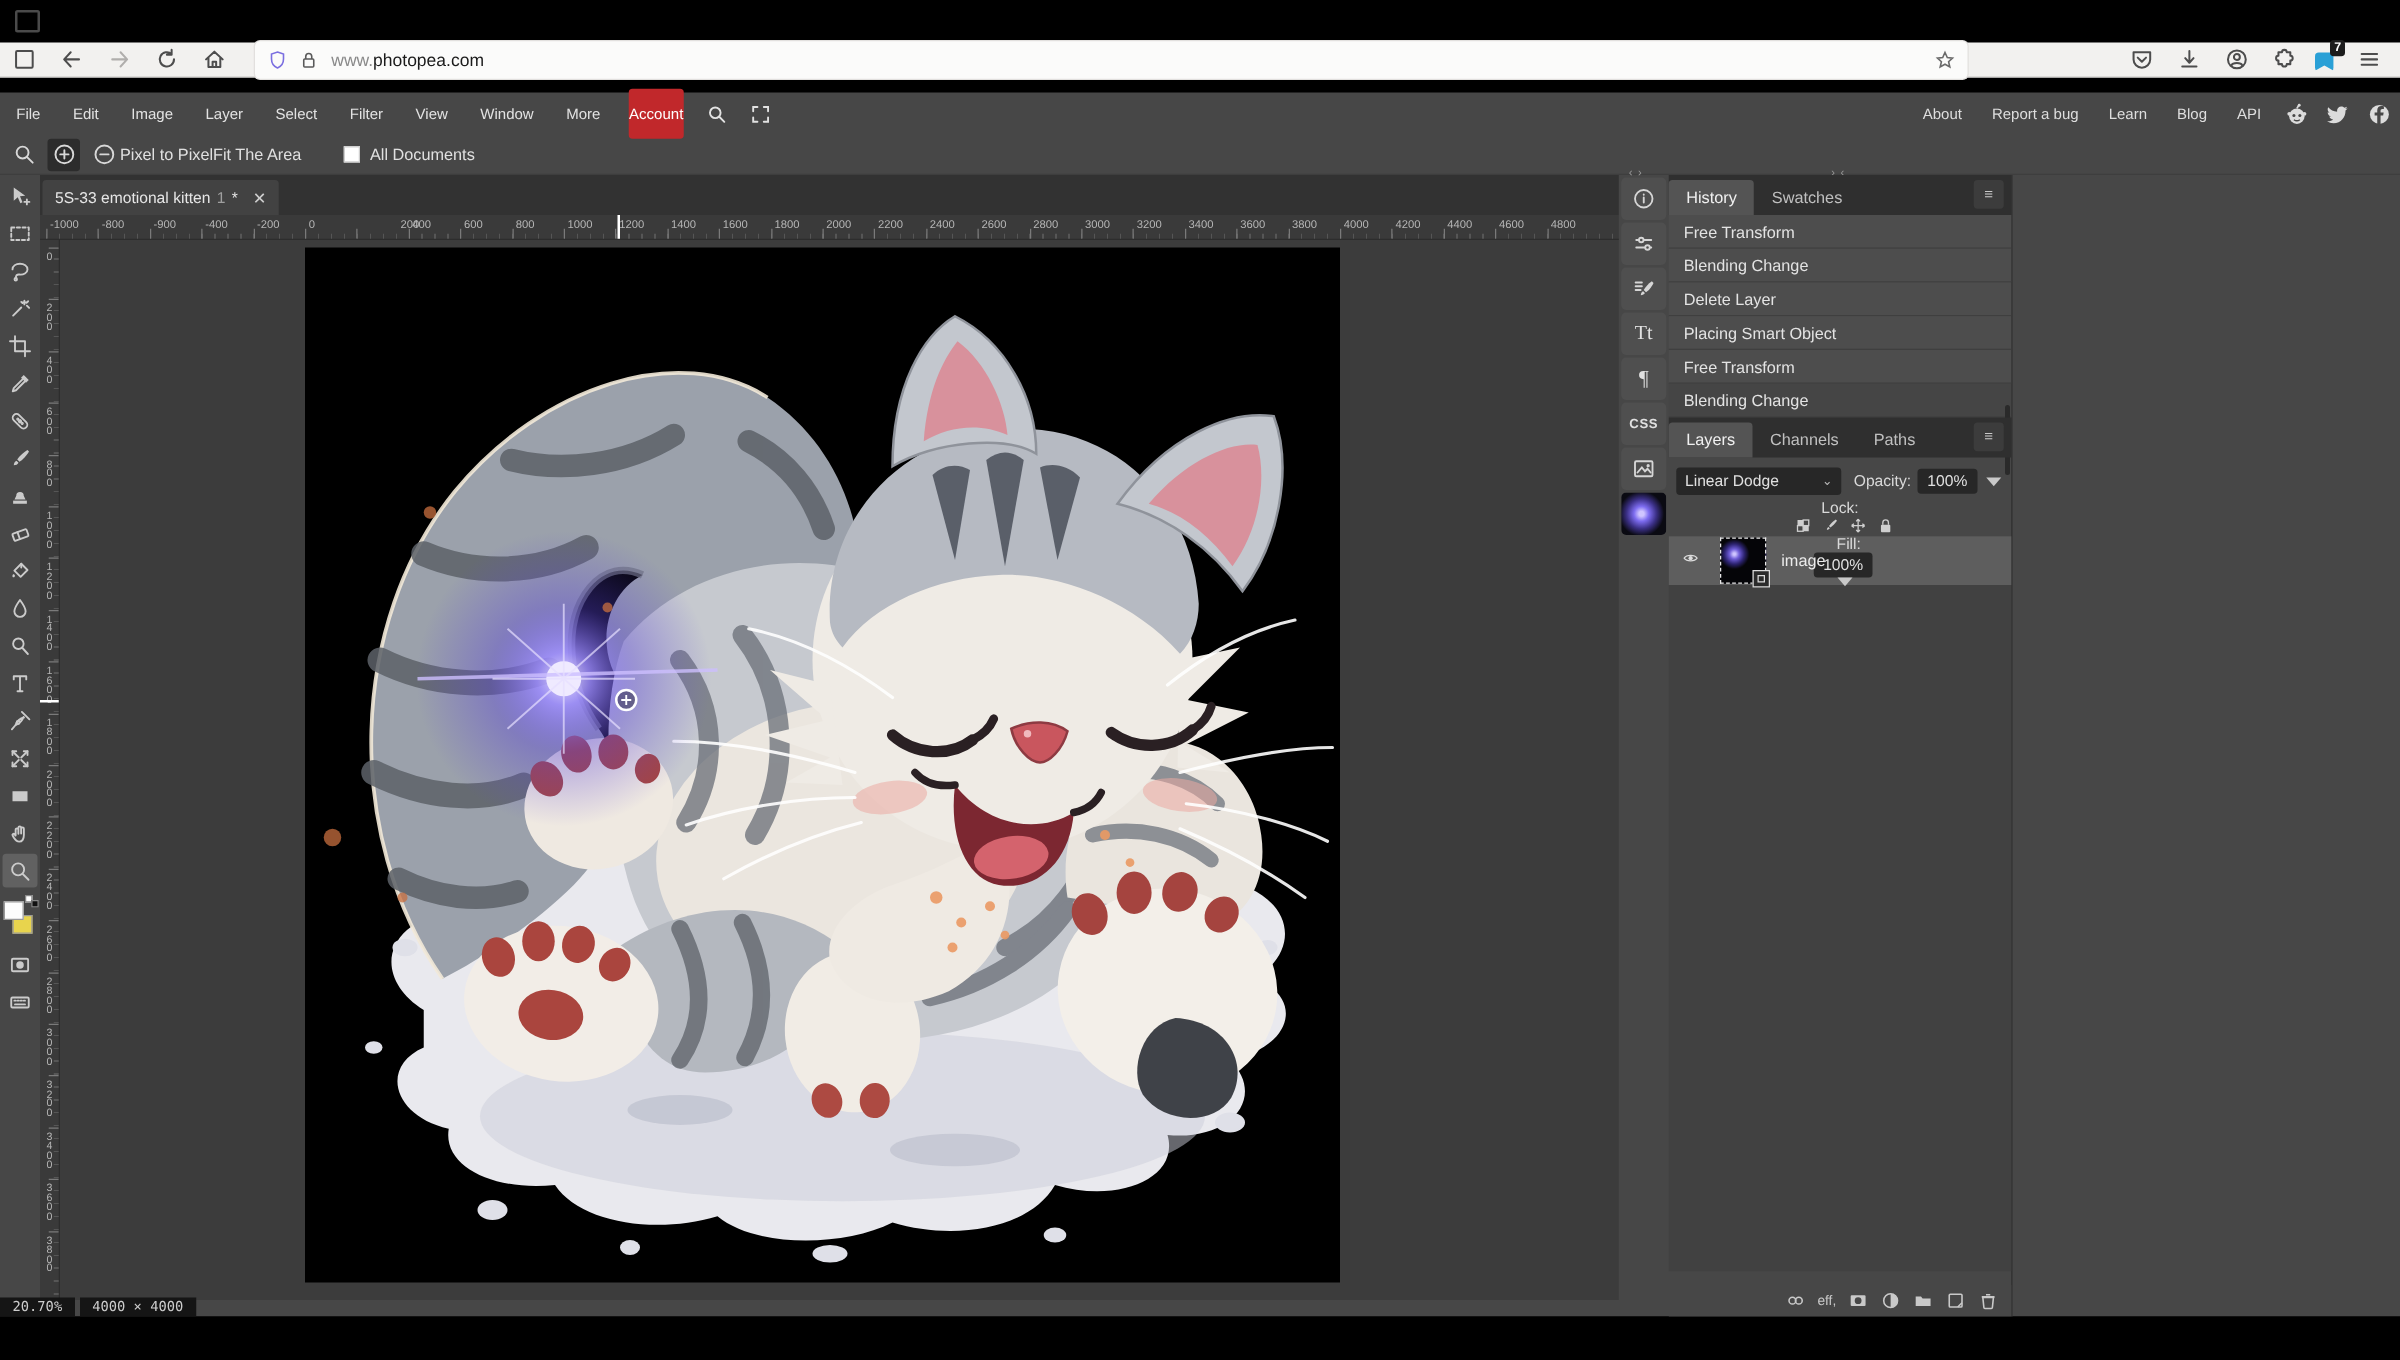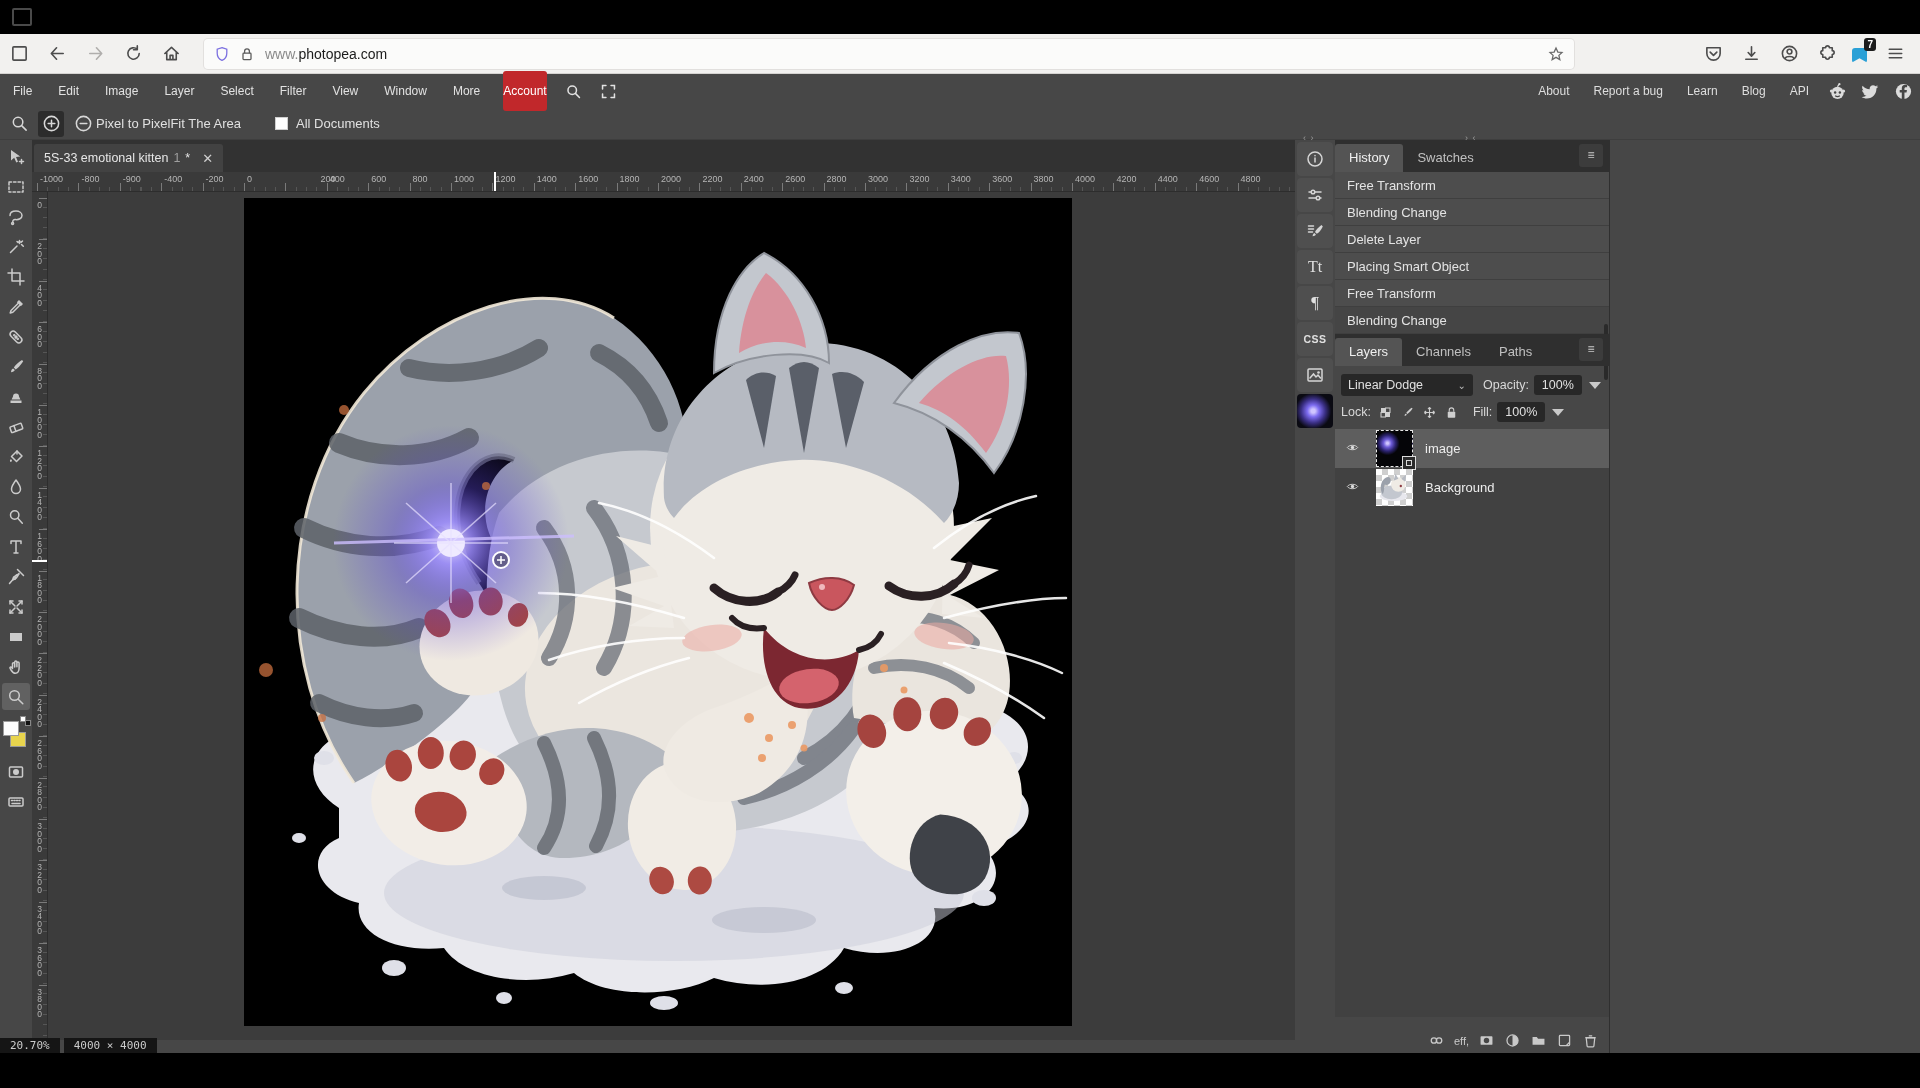--- a/index.html
+++ b/index.html
@@ -2,21 +2,21 @@
 <html><head>
 <meta charset="utf-8">
 <style>
   * { margin:0; padding:0; box-sizing:border-box; }
   html,body { width:1920px; height:1088px; overflow:hidden; background:#000; font-family:"Liberation Sans",sans-serif; }
   .screen { position:relative; width:1920px; height:1088px; background:#000; }
 
   
   .tabbar { position:absolute; left:0; top:0; width:1920px; height:34px; background:#000; }
   .tabbar .tabsq { position:absolute; left:12px; top:8px; width:20px; height:18px; border:2px solid #4a4a4a; border-radius:2px; }
-  .btoolbar { position:absolute; left:0; top:34px; width:1920px; height:40px; background:#f2f1ef; border-bottom:1px solid #d5d3d1; display:flex; align-items:center; }
+  .btoolbar { position:absolute; left:0; top:34px; width:1920px; height:28px; background:#f2f1ef; border-bottom:1px solid #d5d3d1; display:flex; align-items:center; }
   .bicon { width:30px; height:30px; margin:0 4px; display:flex; align-items:center; justify-content:center; color:#4d4d4d; }
   .bicon svg { width:19px; height:19px; stroke:#4d4d4d; fill:none; stroke-width:1.7; stroke-linecap:round; stroke-linejoin:round; }
   .bicon.dim svg { stroke:#b0aeac; }
   .urlpill { flex:1; height:30px; margin-left:14px; margin-right:120px; background:#fbfbfa; border-radius:4px; display:flex; align-items:center; padding:0 10px; box-shadow:0 0 0 1px #e2e0de; }
   .urlpill svg { width:16px; height:16px; fill:none; stroke-width:1.6; }
   .urltext { font-size:14px; margin-left:10px; color:#1b1b1b; }
   .urltext .www { color:#8a8a8a; }
   .pillstar { margin-left:auto; }
   .ricons { display:flex; align-items:center; margin-right:6px; }
   .tabcounter { position:relative; width:22px; height:20px; }
@@ -94,21 +94,21 @@
   .hrow:last-child { background:#454545; }
   .hscroll { position:absolute; right:1px; top:152px; width:4px; height:56px; background:#2a2a2a; border-radius:2px; }
   .historywrap { position:relative; }
 
   .lcontrols { padding:5px 6px 4px; font-size:12.5px; color:#d9d9d9; }
   .row1 { display:flex; align-items:center; height:28px; }
   .blendsel { background:#272727; border-radius:3px; height:22px; display:flex; align-items:center; padding:0 7px; width:132px; justify-content:space-between; color:#e0e0e0; }
   .blendsel .chev { font-size:10px; color:#bbb; }
   .vbox { background:#272727; border-radius:3px; height:20px; line-height:20px; padding:0 8px; margin-left:5px; color:#e0e0e0; }
   .tri { width:0; height:0; border-left:6px solid transparent; border-right:6px solid transparent; border-top:7px solid #c9c9c9; margin-left:7px; }
-  .row2 { display:flex; align-items:center; height:26px; }
+  .row2 { display:flex; align-items:center; height:26px;flex-direction:column; }
   .lockico { margin-left:7px; display:flex; }
   .lockico svg { width:15px; height:15px; stroke:#cfcfcf; fill:none; stroke-width:1.4; }
   .filllab { margin-left:14px; }
 
   .layerlist { background:#414141; height:588px; }
   .lrow { display:flex; align-items:center; height:39px; padding-left:8px; }
   .lrow.sel { background:#5e5e5e; }
   .eye svg { width:19px; height:13px; stroke:#dcdcdc; fill:none; stroke-width:1.4; }
   .thumb { position:relative; width:37px; height:37px; margin-left:14px; flex:none; }
   .thumb.flare { background:#050508; background-image:radial-gradient(circle at 30% 35%, #cfc5ff 0 1px, #6e5cd8 4px, #2c2370 8px, transparent 12px); border:1px dashed #e8e8e8; }
@@ -841,36 +841,20 @@
                 <path d="M2 10 C5 5.5 15 5.5 18 10 C15 14.5 5 14.5 2 10 Z"></path>
                 <circle cx="10" cy="10" r="2.6" fill="#dcdcdc" stroke="none"></circle>
               </svg></span>
             <span class="thumb flare">
               <span class="sobadge">
                 <i></i>
               </span>
             </span>
             <span class="lname">image</span>
           </div>
-          <div class="lrow">
-            <span class="eye"><svg viewBox="0 0 20 20">
-                <path d="M2 10 C5 5.5 15 5.5 18 10 C15 14.5 5 14.5 2 10 Z"></path>
-                <circle cx="10" cy="10" r="2.6" fill="#dcdcdc" stroke="none"></circle>
-              </svg></span>
-            <span class="thumb checker"><svg viewBox="0 0 36 36" width="35" height="35">
-                <ellipse cx="18" cy="28" rx="14" ry="5" fill="#e8e8ee"></ellipse>
-                <ellipse cx="16" cy="24" rx="11" ry="7" fill="#c3c7cf"></ellipse>
-                <circle cx="23" cy="16" r="7.5" fill="#efebe5"></circle>
-                <path d="M18 12 L20 5 L23 10 Z" fill="#b6bac2"></path>
-                <path d="M26 10 L31 6 L30 13 Z" fill="#b6bac2"></path>
-                <path d="M7 26 C3 20 5 12 10 9 C13 7 16 9 15 13 C14 16 11 17 9 16 C8 19 9 22 7 26 Z" fill="#9ba1ab"></path>
-                <circle cx="25.5" cy="17.5" r="1.2" fill="#8e3a42"></circle>
-              </svg></span>
-            <span class="lname">Background</span>
-          </div>
         </div>
       <div class="lbottom" id="lbottom">
           <span class="lbicon">
             <svg viewBox="0 0 20 20">
               <circle cx="7" cy="10" r="3.2"></circle>
               <circle cx="13" cy="10" r="3.2"></circle>
             </svg>
           </span>
           <span class="lbicon">
             <span>eff,</span>

